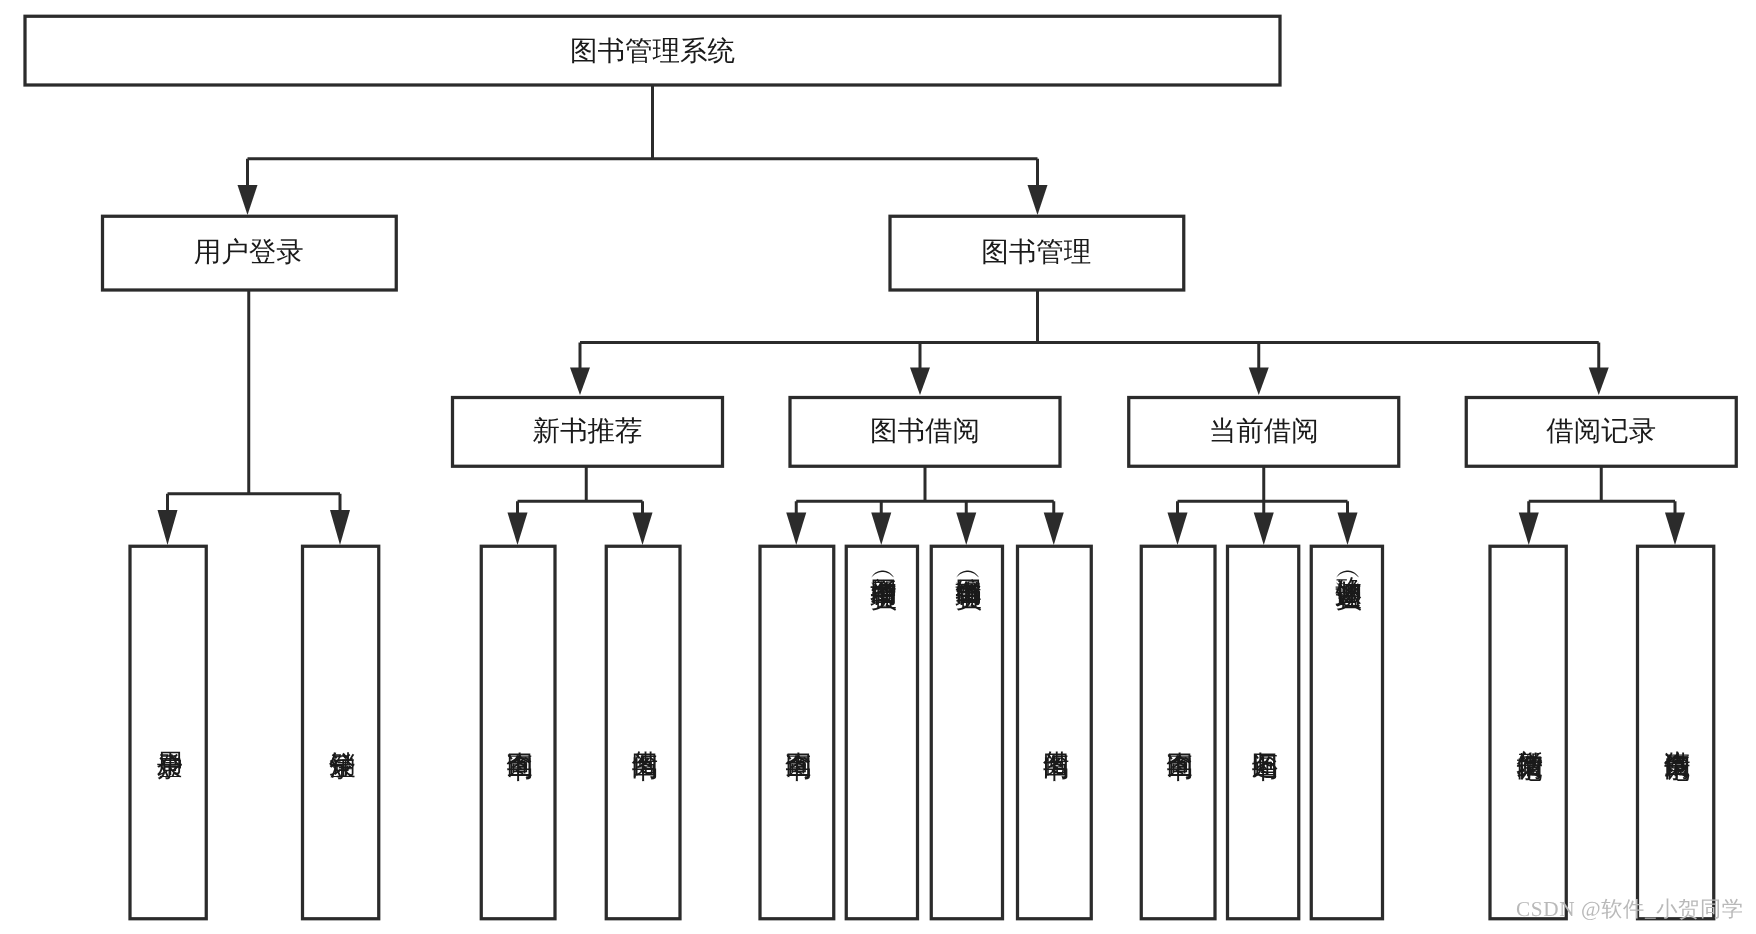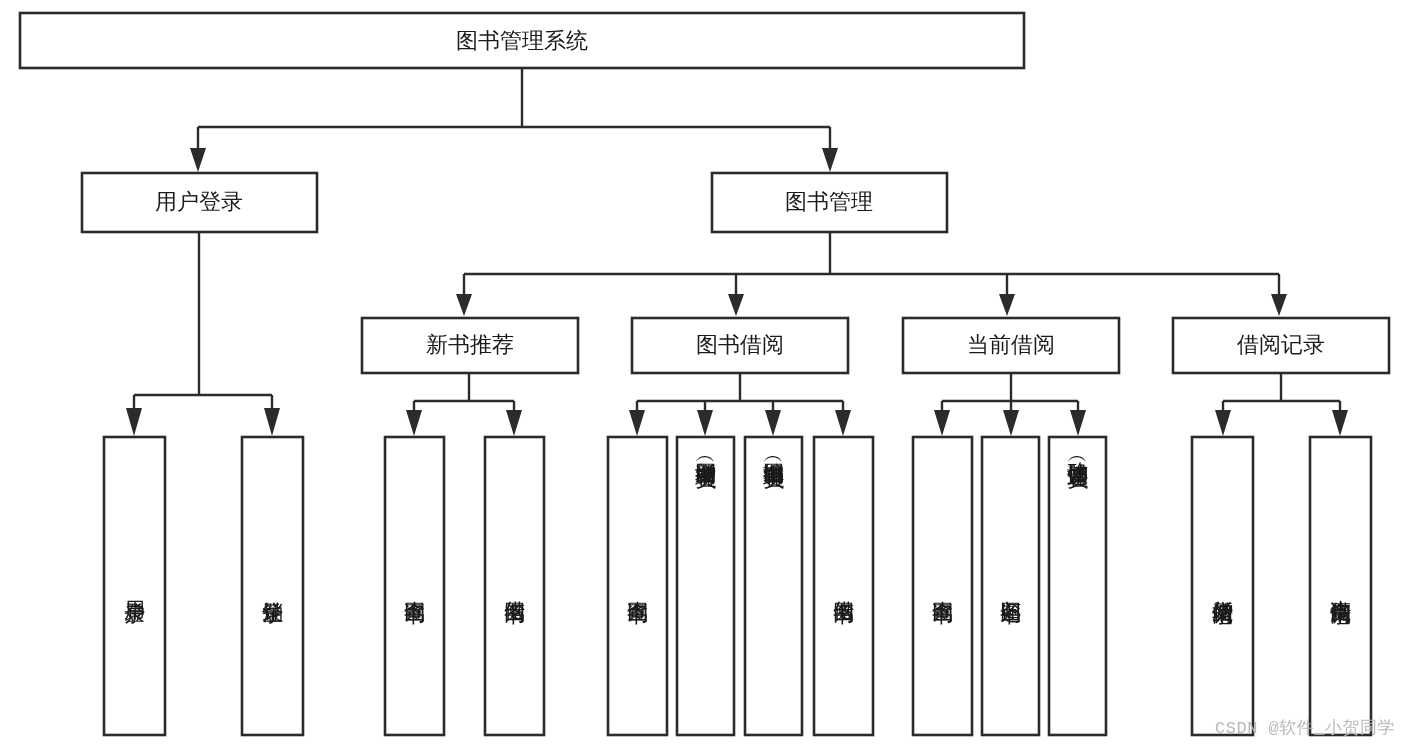--- a/index.html
+++ b/index.html
@@ -63,21 +63,21 @@
     line-height: 1.08;
     color: #1a1a1a;
     letter-spacing: 1px;
     white-space: nowrap;
     text-align: center;
   }
   .watermark {
     position: absolute;
     right: 10px;
     bottom: 8px;
-    font-family: Liberation Mono, monospace;
+    font-family: Liberation Serif, serif;
     font-size: 17px;
     color: #b9b9b9;
     letter-spacing: 0.5px;
     user-select: none;
     white-space: nowrap;
   }
 </style>
 </head>
 <body>
 

